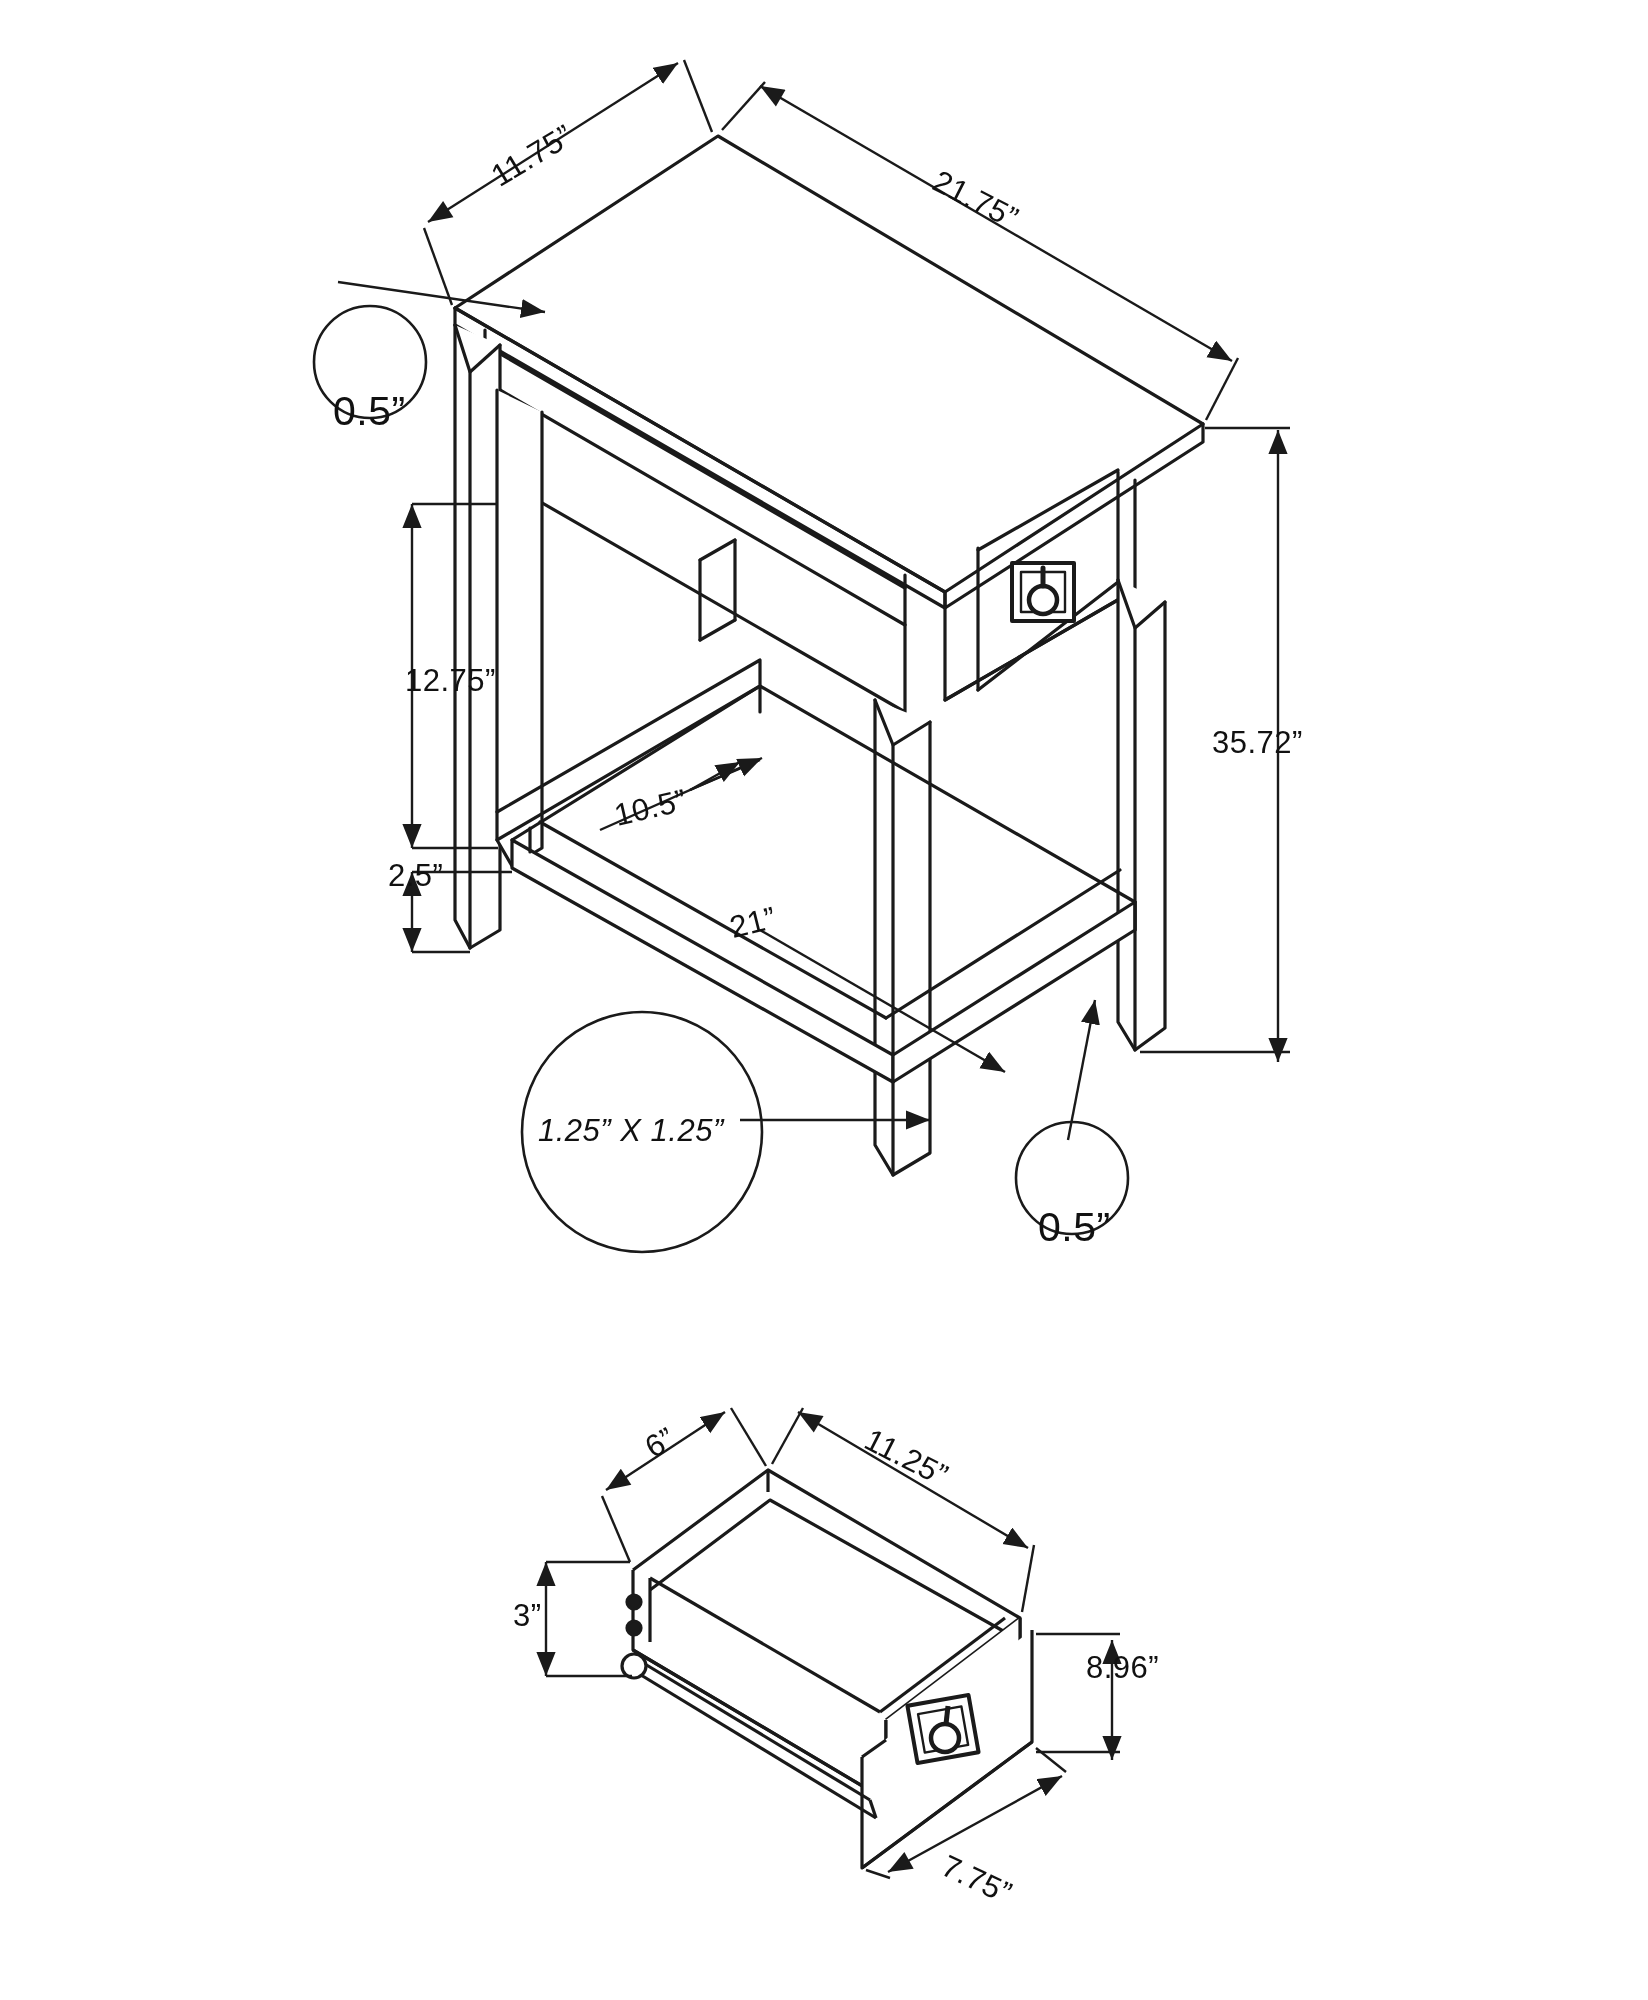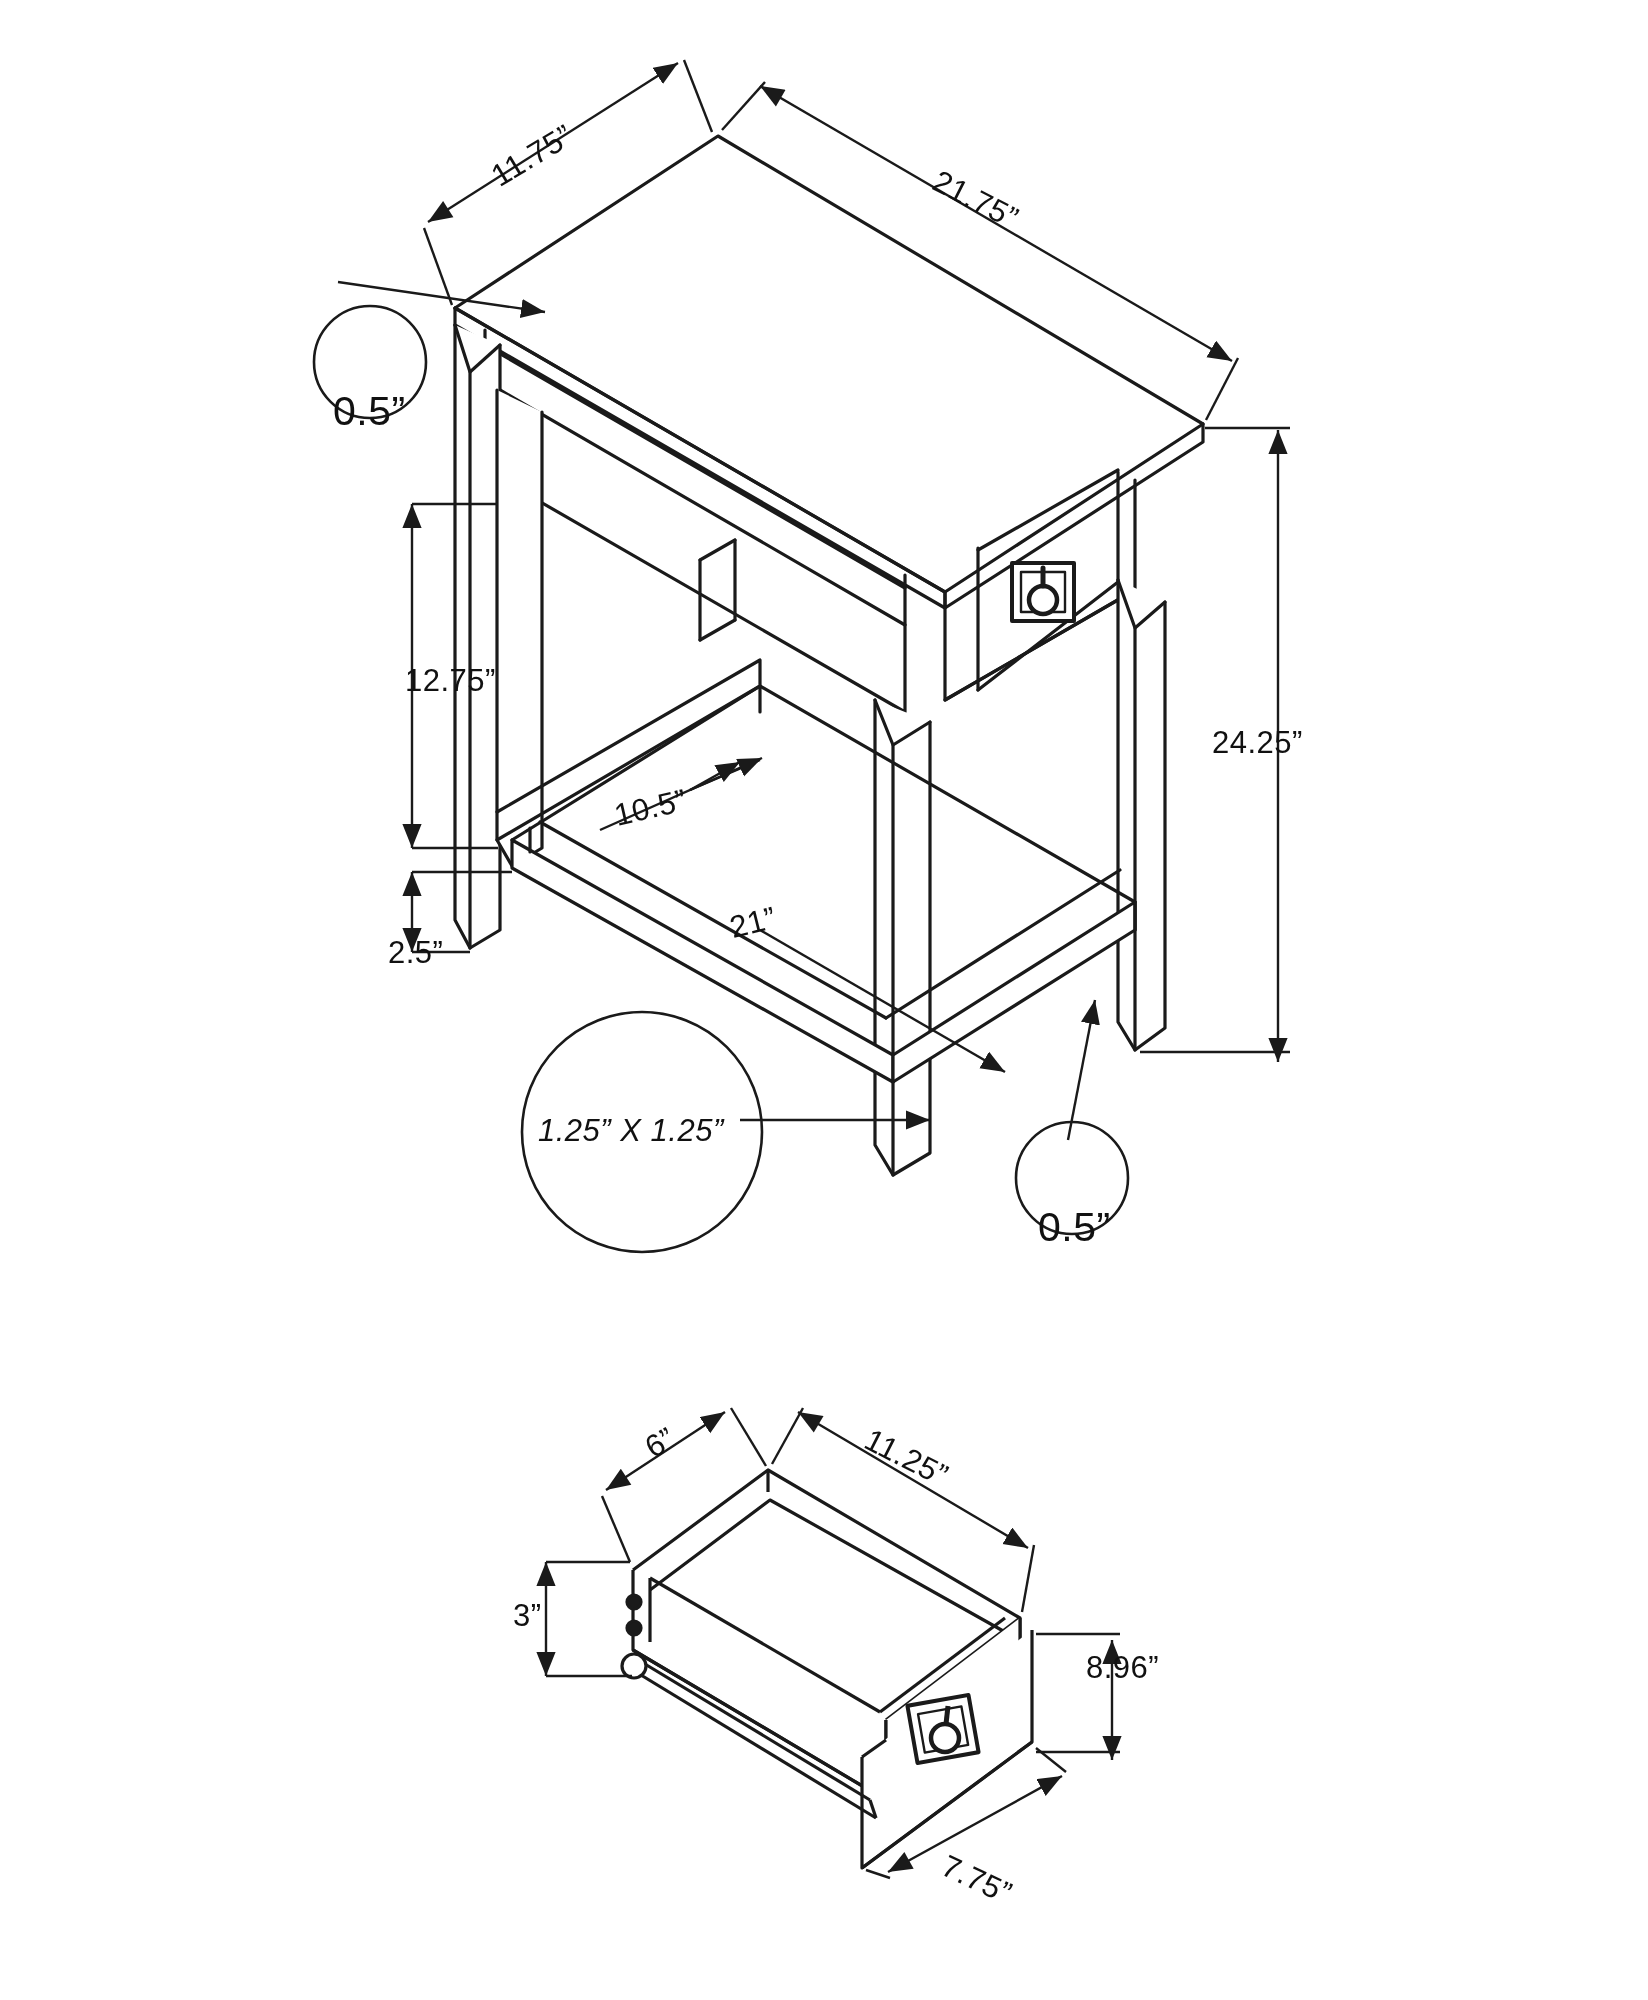--- a/index.html
+++ b/index.html
@@ -207,25 +207,25 @@
   </svg>
 
   <div class="lbl" style="left:488px; top:138px; transform:rotate(-31deg);">11.75”</div>
 
   <div class="lbl" style="left:930px; top:182px; transform:rotate(27deg);">21.75”</div>
 
   <div class="lbl big" style="left:333px; top:344px;">0.5”</div>
 
   <div class="lbl" style="left:361px; top:663px;margin-left:44px;">12.75”</div>
 
-  <div class="lbl" style="left:1212px; top:725px;">24.25”</div>
+  <div class="lbl" style="left:1212px; top:725px;">35.72”</div>
 
   <div class="lbl" style="left:614px; top:790px; transform:rotate(-13deg);">10.5”</div>
 
-  <div class="lbl" style="left:388px; top:935px;">2.5”</div>
+  <div class="lbl" style="left:388px; top:858px;">2.5”</div>
 
   <div class="lbl" style="left:730px; top:905px; transform:rotate(-14deg);">21”</div>
 
   <div class="lbl" style="left:538px; top:1113px;font-style:italic;">1.25” X 1.25”</div>
 
   <div class="lbl big" style="left:1038px; top:1160px;">0.5”</div>
 
   <div class="lbl" style="left:646px; top:1425px; transform:rotate(-30deg);">6”</div>
 
   <div class="lbl" style="left:862px; top:1440px; transform:rotate(27deg);">11.25”</div>

